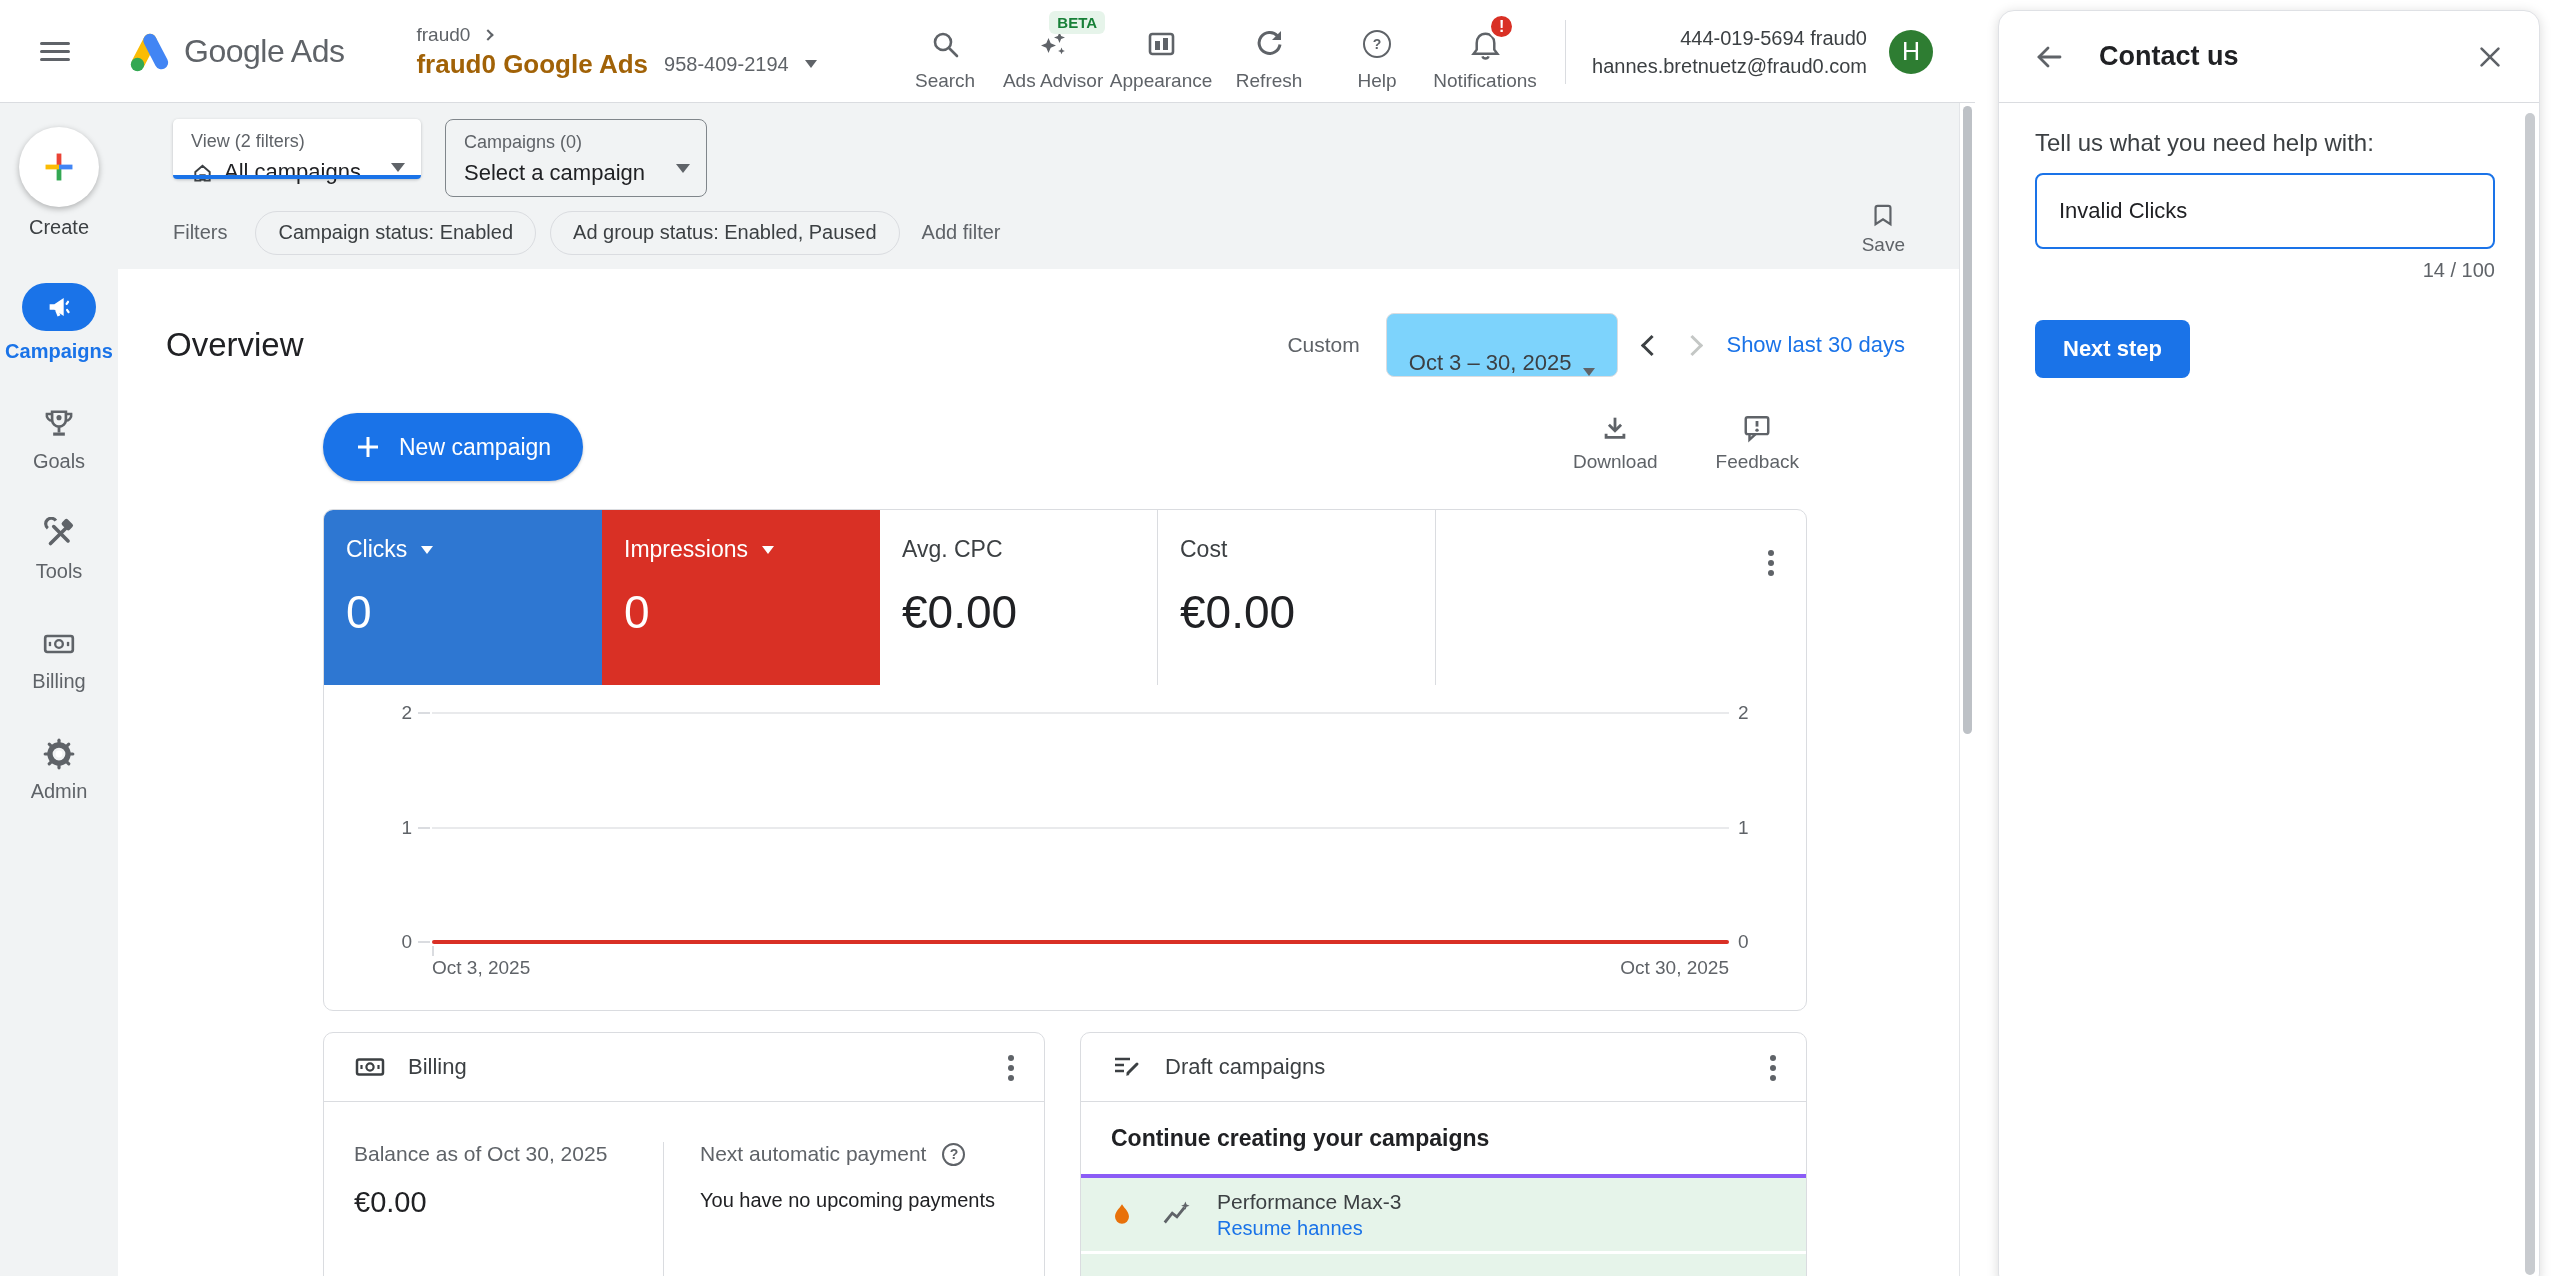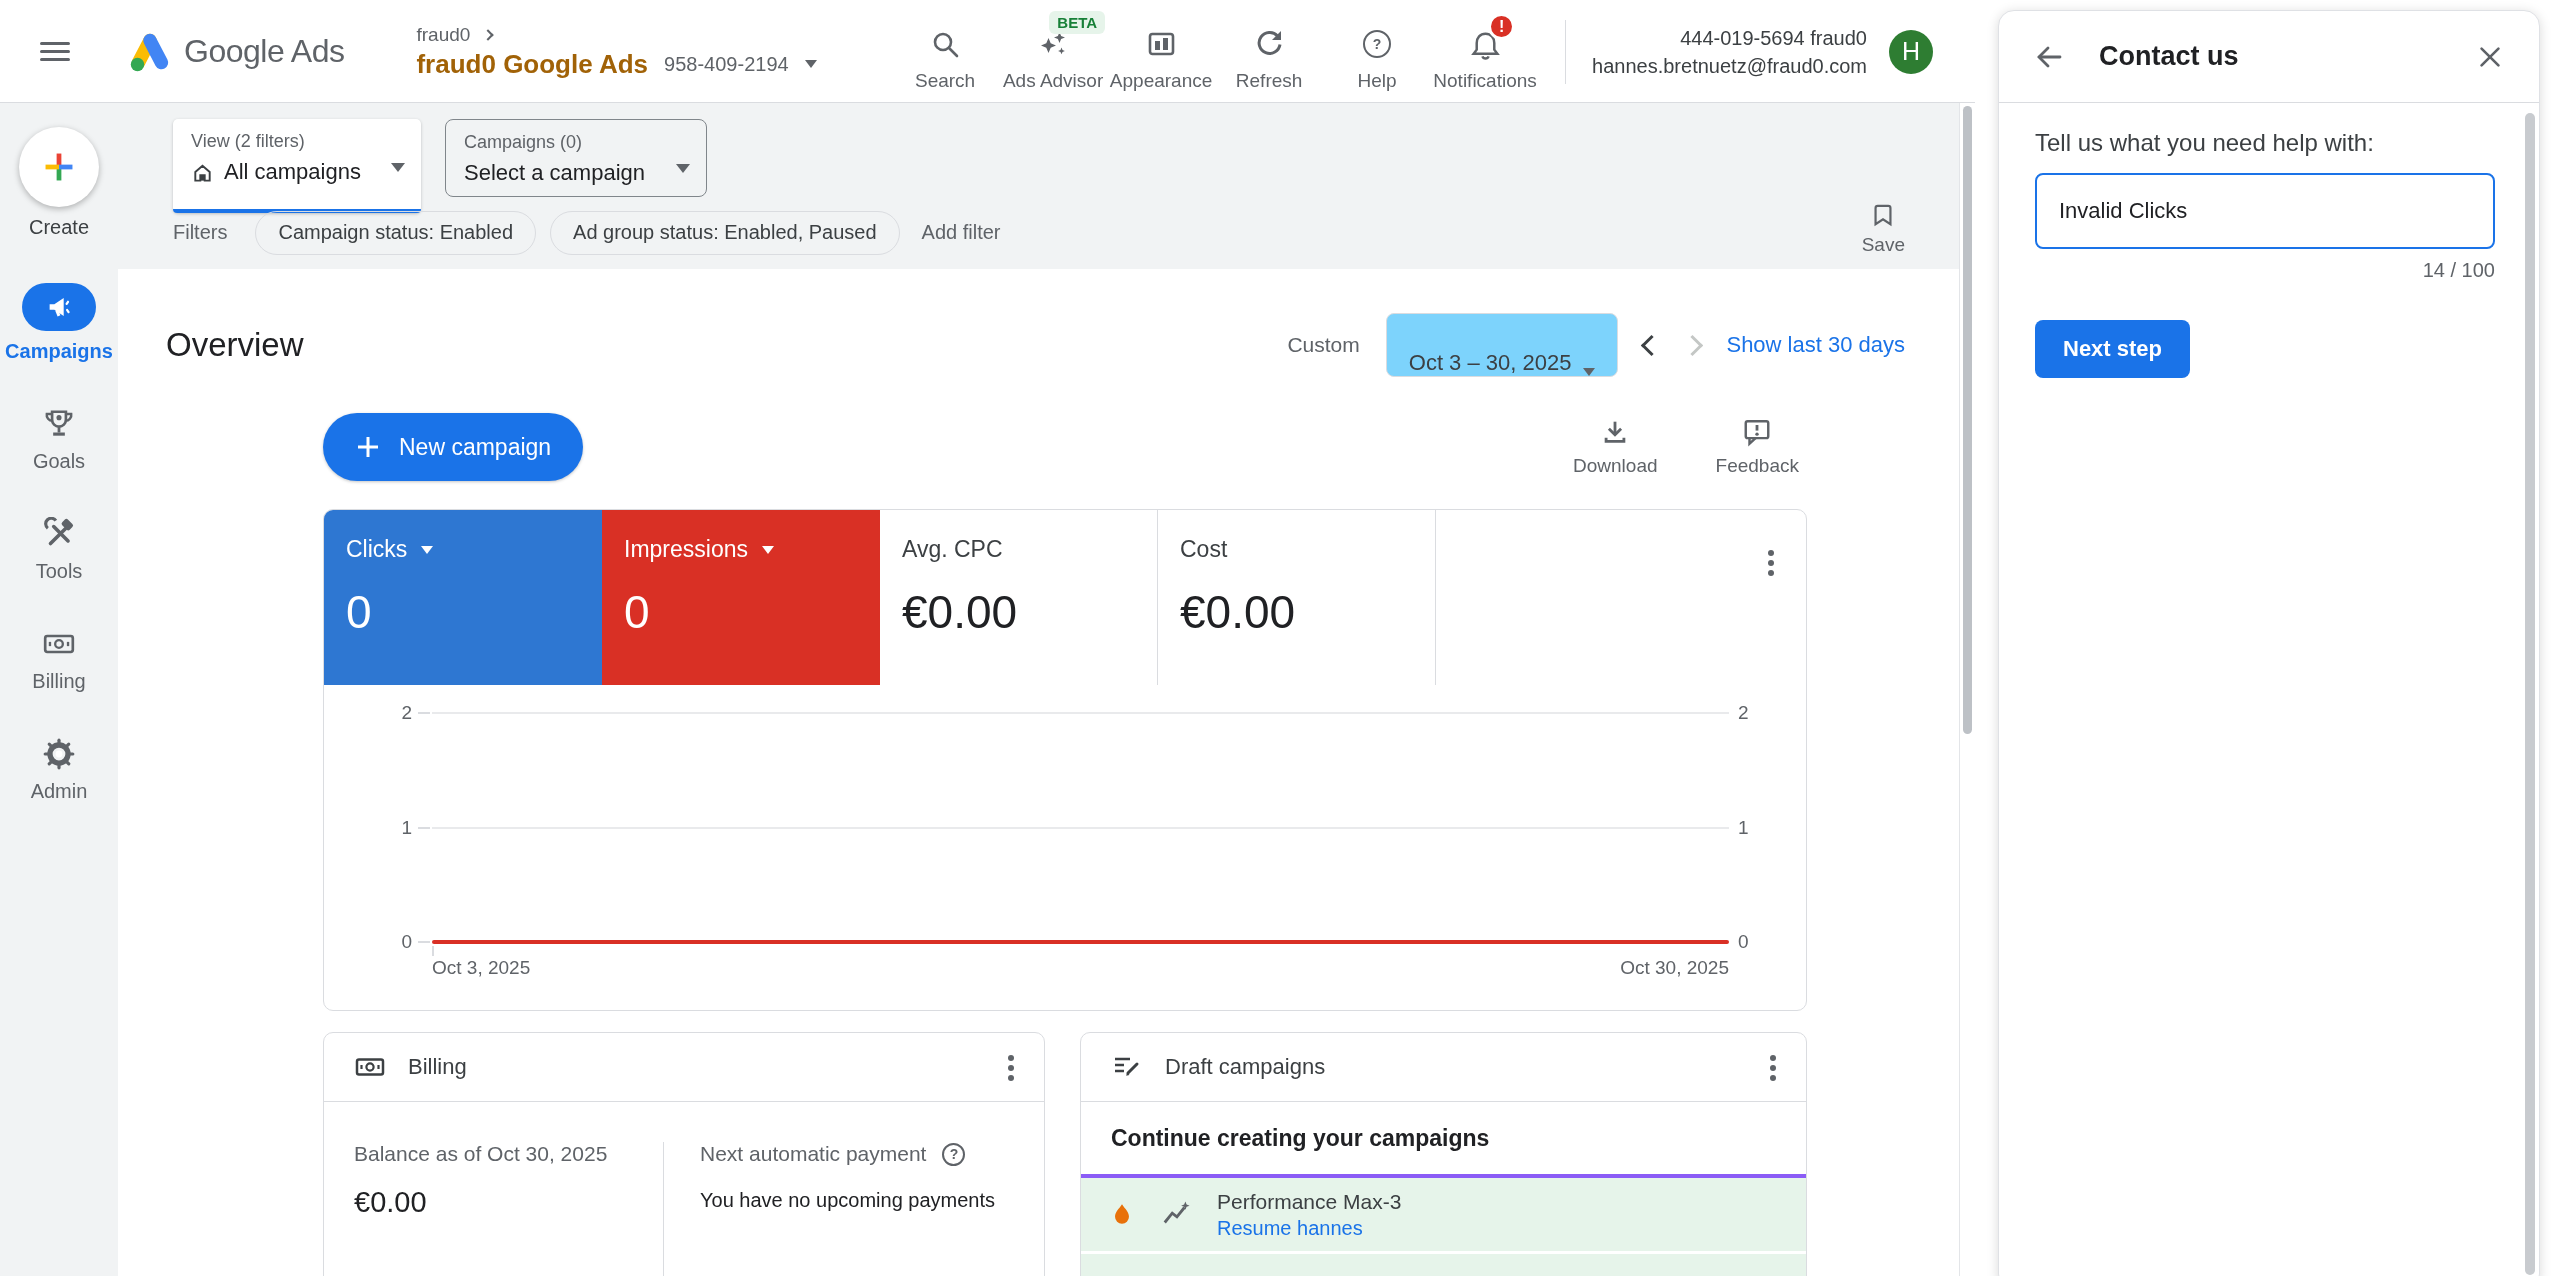--- a/index.html
+++ b/index.html
@@ -46,21 +46,21 @@
   .side-item.active .pill { background:#1a73e8; }
   .side-item .side-label { color:#5f6368; }
   .side-item.active .side-label { color:#1a73e8; font-weight:700; }
 
   .main { flex:1; position:relative; background:#fff; min-width:0; display:flex; flex-direction:column; }
   .right-spacer { width:584px; background:#fff; flex-shrink:0; }
 
   
   .topgray { position:relative; height:166px; background:#f1f3f4; padding:16px 0 0 55px; flex-shrink:0; }
   .selects { display:flex; gap:24px; }
-  .view-tab { position:relative; width:248px; height:94px; background:#fff; border-radius:5px; box-shadow:0 1px 3px rgba(60,64,67,.3); padding:12px 18px; cursor:pointer; }
+  .view-tab { position:relative; width:248px; height:60px; background:#fff; border-radius:5px; box-shadow:0 1px 3px rgba(60,64,67,.3); padding:12px 18px; cursor:pointer; }
   .view-tab::after { content:""; position:absolute; left:0; right:0; bottom:0; height:4px; background:#1a73e8; border-radius:0 0 8px 8px; }
   .sel-label { font-size:18px; color:#5f6368; }
   .sel-value { margin-top:7px; display:flex; align-items:center; gap:10px; font-size:22px; color:#202124; }
   .sel-caret { position:absolute; right:16px; top:44px; }
   .campaign-sel { position:relative; width:262px; height:78px; border:1px solid #80868b; border-radius:8px; padding:12px 18px; cursor:pointer; }
   .filterrow { position:absolute; left:55px; right:70px; top:106px; display:flex; align-items:center; }
   .filters-label { font-size:20px; color:#5f6368; margin-right:28px; }
   .chip { height:44px; border:1px solid #dadce0; border-radius:22px; padding:0 22px; display:flex; align-items:center; font-size:20px; color:#3c4043; margin-right:14px; cursor:pointer; white-space:nowrap; }
   .add-filter { font-size:20px; color:#5f6368; margin-left:8px; cursor:pointer; }
   .save-box { margin-left:auto; display:flex; flex-direction:column; align-items:center; cursor:pointer; margin-top:-8px; }
@@ -72,21 +72,21 @@
   .page-title { font-size:33px; font-weight:400; color:#202124; }
   .range { margin-left:auto; display:flex; align-items:center; gap:26px; }
   .range-label { font-size:21px; color:#5f6368; }
   .datebox { height:64px; border:1px solid #dadce0; border-radius:8px; background:#7dd3fc; display:flex; align-items:flex-end; gap:12px; padding:0 22px; font-size:22px; color:#3c4043; cursor:pointer; }
   .chv { width:15px; height:15px; border-top:3px solid #3c4043; border-left:3px solid #3c4043; cursor:pointer; }
   .chv.left { transform:rotate(-45deg); }
   .chv.right { transform:rotate(135deg); border-color:#c4c7c5; }
   .lastdays { font-size:22px; color:#1a73e8; cursor:pointer; }
 
   .region { margin-left:157px; width:1484px; }
-  .actions-row { margin-top:36px; display:flex; align-items:center; }
+  .actions-row { margin-top:36px; display:flex; }
   .new-campaign { height:68px; border-radius:34px; background:#1a73e8; color:#fff; font-size:23px; display:flex; align-items:center; gap:18px; padding:0 32px; cursor:pointer; box-shadow:0 1px 3px rgba(60,64,67,.3); }
   .dlfb { margin-left:auto; display:flex; gap:58px; margin-right:8px; }
   .mini-tool { display:flex; flex-direction:column; align-items:center; gap:8px; font-size:19px; color:#5f6368; cursor:pointer; }
 
   .chart-card { margin-top:28px; border:1px solid #dadce0; border-radius:10px; background:#fff; position:relative; overflow:hidden; }
   .tiles { display:flex; height:175px; }
   .tile { width:278px; padding:26px 22px; cursor:pointer; }
   .tile.blue { background:#2e77d2; color:#fff; }
   .tile.red  { background:#d93025; color:#fff; }
   .tile.white { background:#fff; border-right:1px solid #dadce0; }

